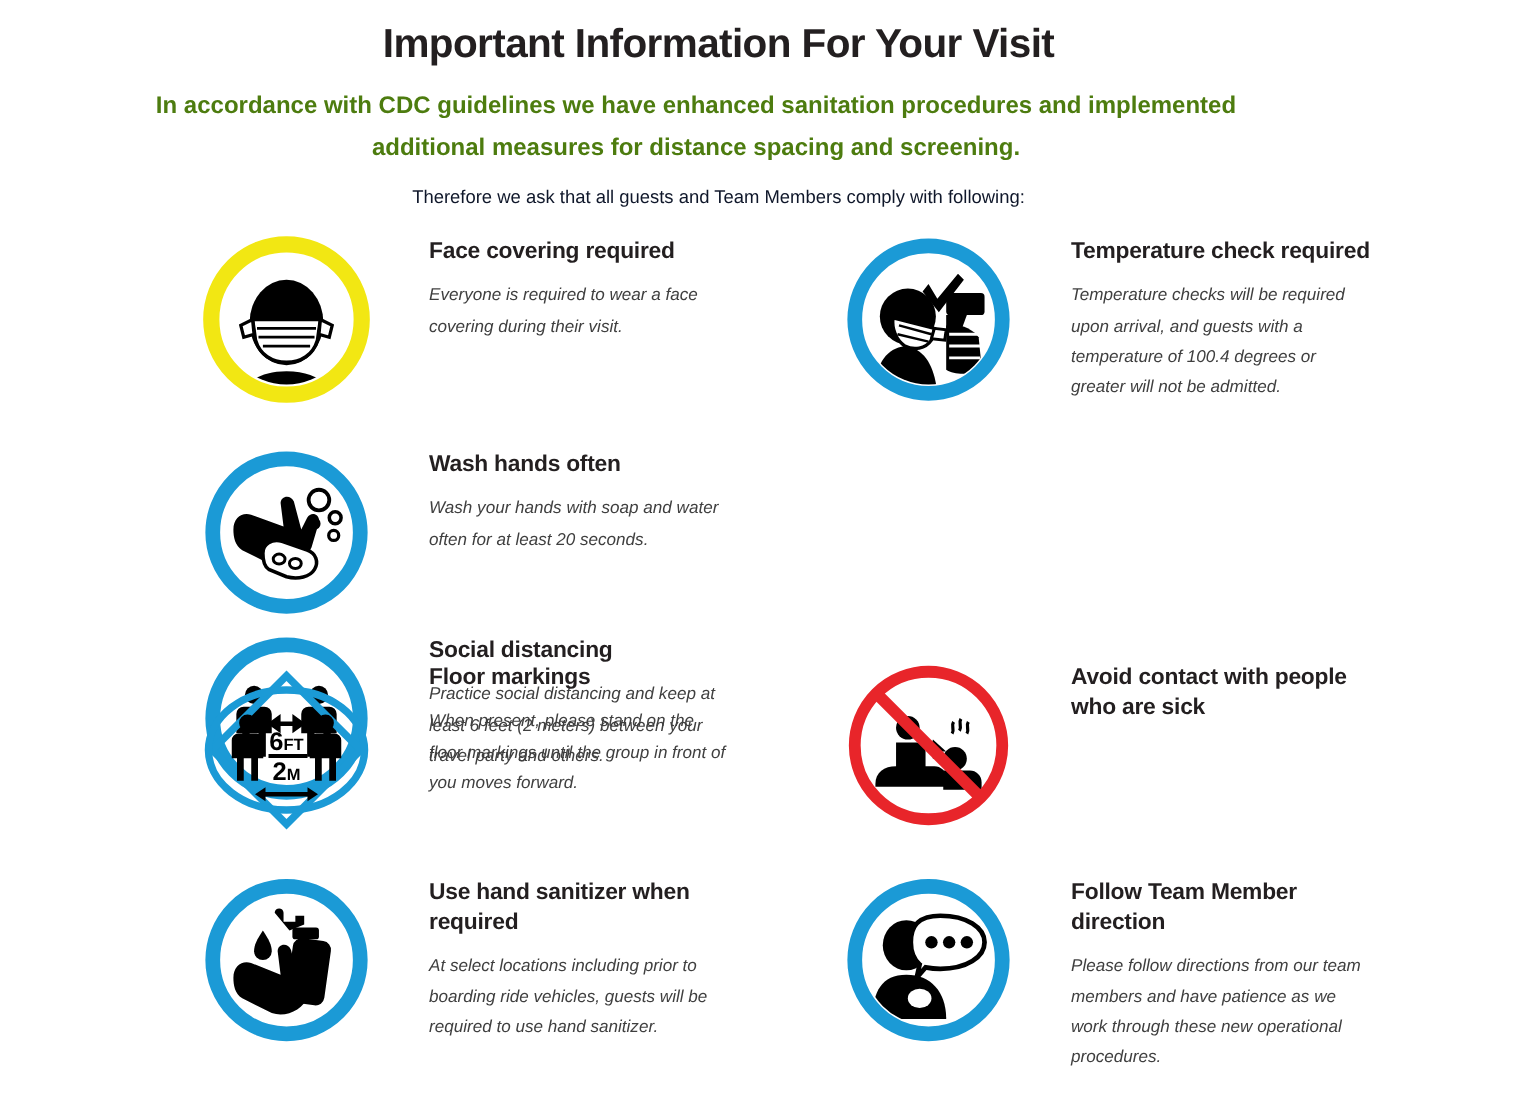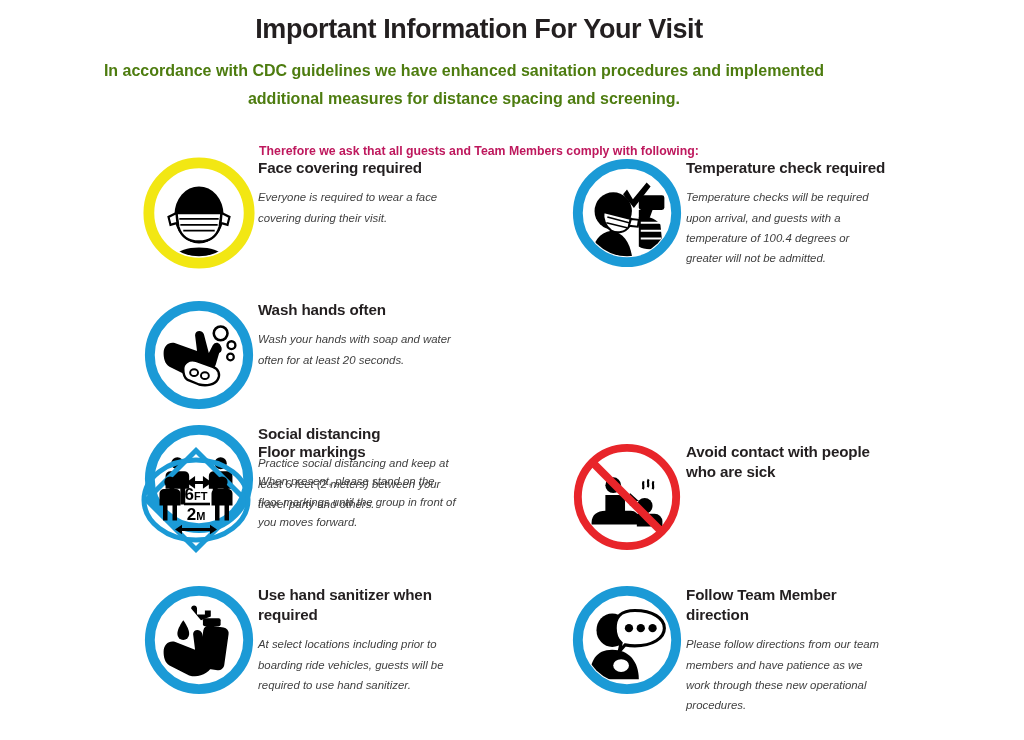--- a/index.html
+++ b/index.html
@@ -40,47 +40,47 @@
   .intro {
     font-size: 16px;
     line-height: 1.72;
     color: #4d7c0f;
     margin: 0;
     width: 760px;
     font-weight: bold;
   }
   .sub-ask {
     font-size: 12.3px;
-    font-weight: bold;
-    color: #be185d;
-    margin: 32px 0 0 0;
+    font-weight: normal;
+    color: #0f172a;
+    margin: 12px 0 0 0;
   }
 
   
   .grid {
     position: absolute;
-    left: 68px;
+    left: 96px;
     top: 148px;
     width: 856px;
   }
   .row {
     display: flex;
     width: 100%;
   }
   .cell {
     display: flex;
     width: 50%;
     box-sizing: border-box;
   }
   .cell.left  { padding-right: 10px; }
   .icon-wrap {
     width: 190px;
     min-width: 190px;
     display: flex;
-    justify-content: flex-end;
+    justify-content: center;
     align-items: flex-start;
     padding-top: 6px;
     text-decoration: underline;
   }
   .icon-svg { display: block; }
   .text-wrap {
     padding-top: 10px;
     width: 200px;
   }
   .item-title {

